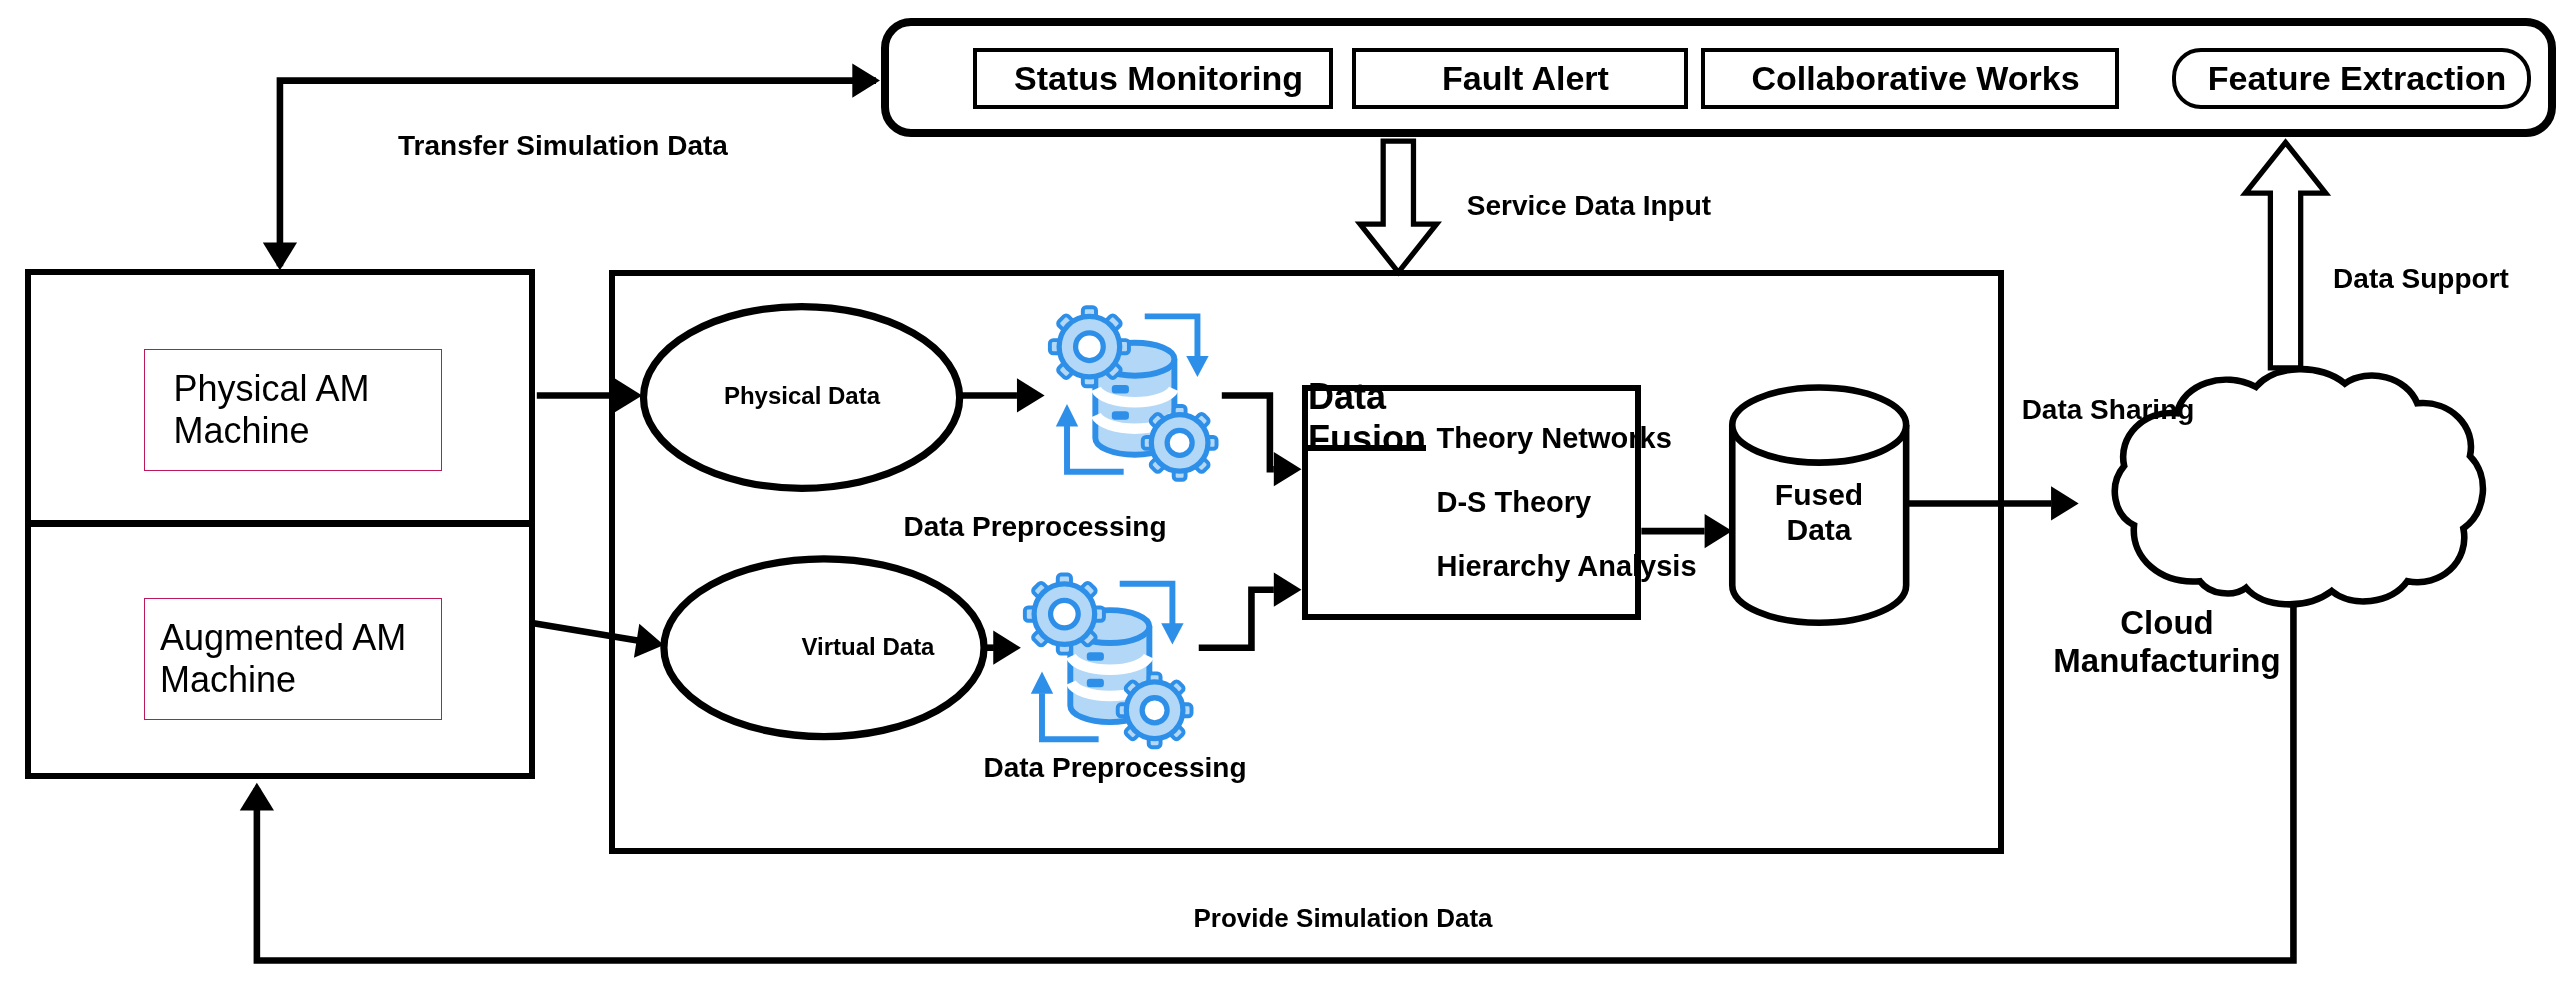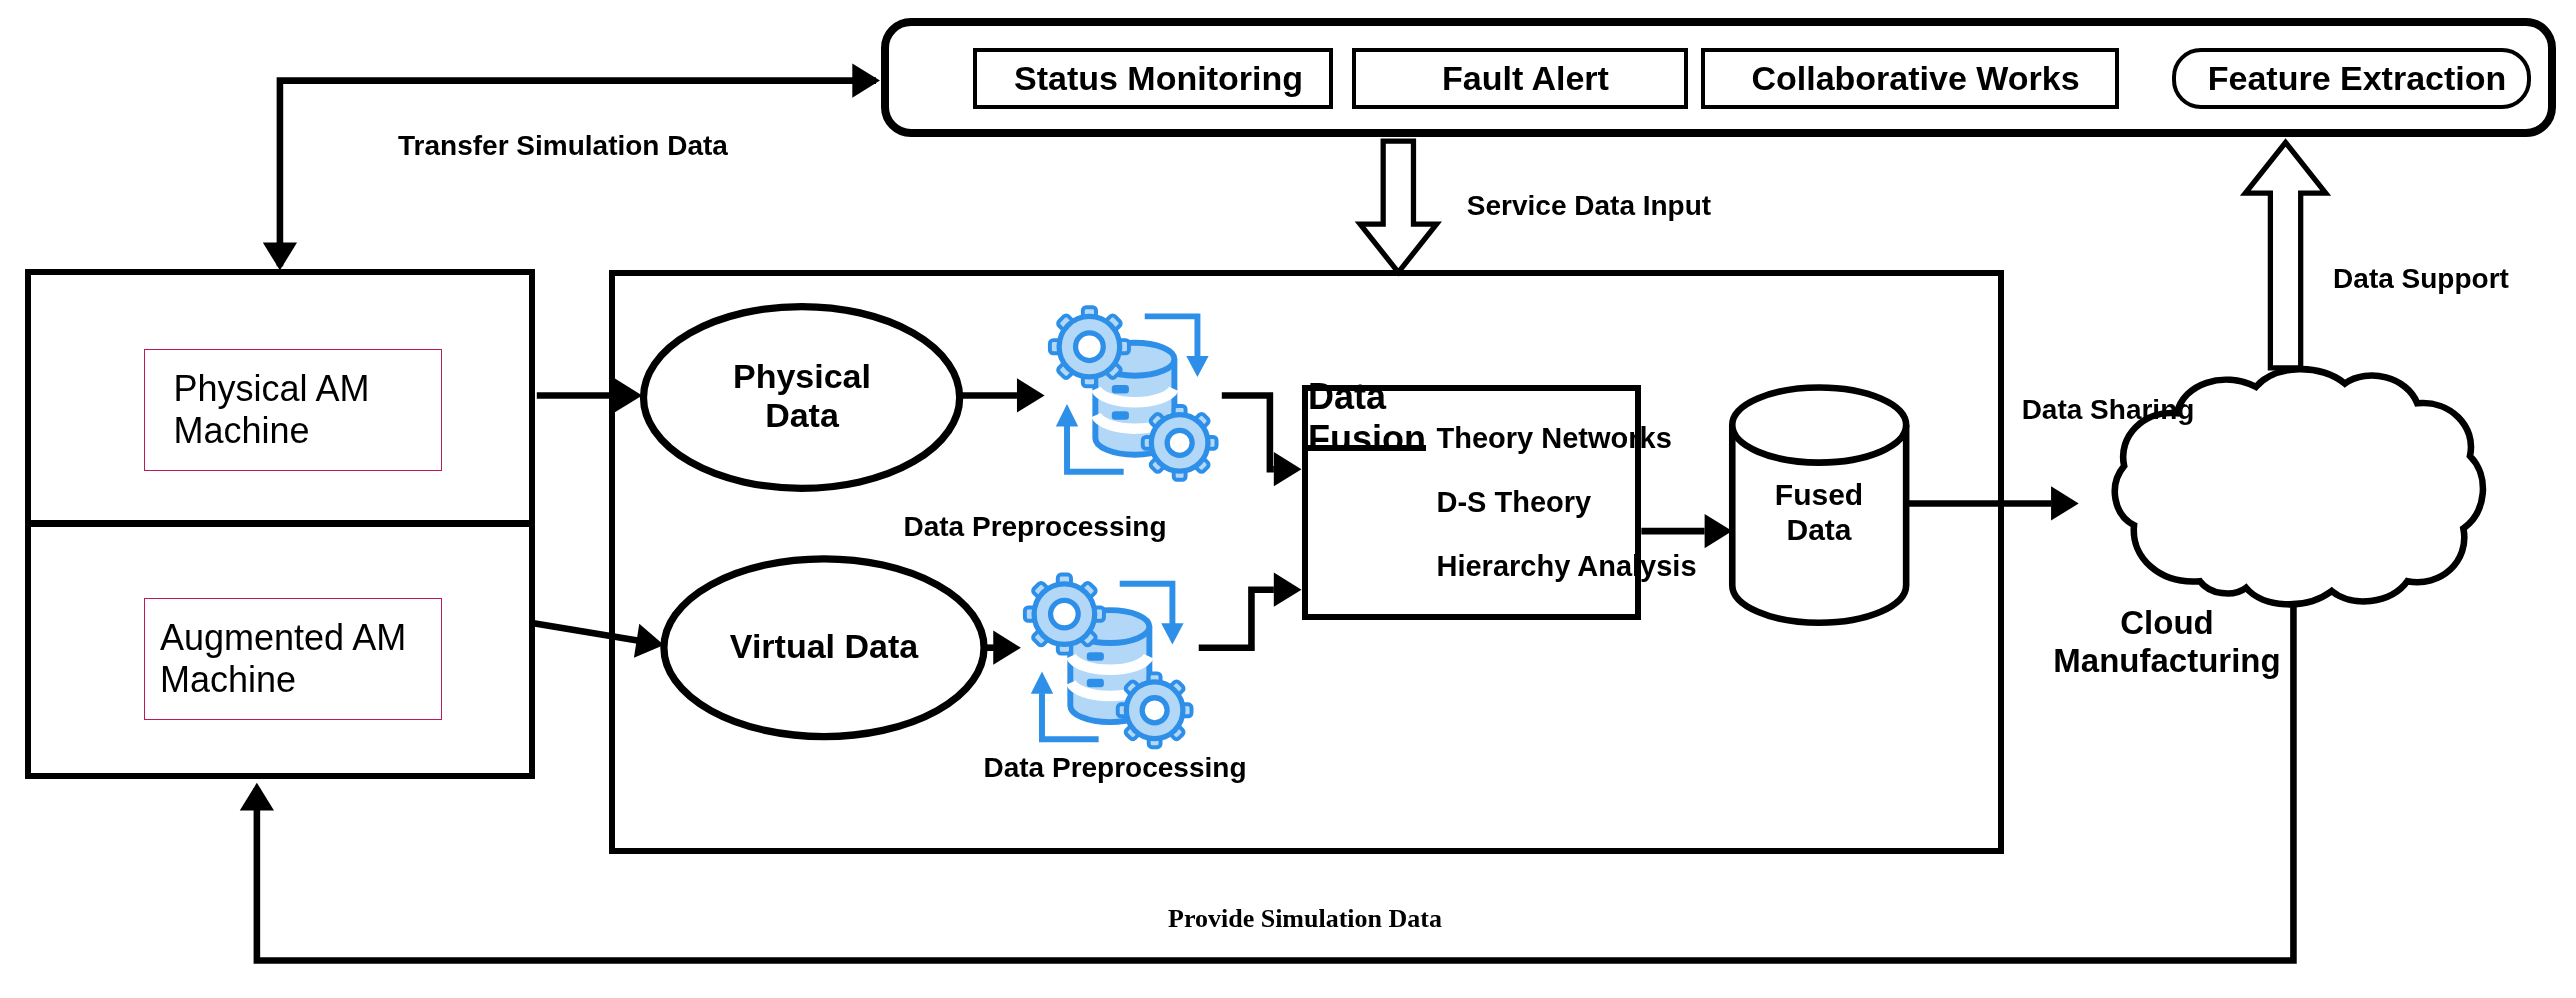--- a/index.html
+++ b/index.html
@@ -23,21 +23,21 @@
   .machine-box{left:144px;width:298px;height:122px;border:1px solid #be185d;background:#fff;
                font-size:36px;font-weight:normal;line-height:1.18;z-index:3;}
   
   .mid-box{left:609px;top:270px;width:1395px;height:584px;border:6.6px solid #000;background:transparent;}
   
   .fusion{left:1302px;top:385px;width:339px;height:235px;border:6.6px solid #000;background:#fff;display:flex;flex-direction:row;}
   .fusion-head{height:54px;border-bottom:6.6px solid #000;display:flex;align-items:center;justify-content:center;
                font-weight:bold;font-size:36px;}
   .fusion-items{flex:1;display:flex;flex-direction:column;justify-content:space-evenly;padding-left:10.5px;}
   .fusion-item{font-weight:bold;font-size:29px;white-space:nowrap;}
-  .f42{font-size:28px;} .f40{font-size:26px;} .f46{font-size:30px;} .f50{font-size:33px;} .f52{font-size:34px;}
+  .f42{font-size:28px;} .f40{font-size:26px;} .f46{font-size:30px;} .f50{font-size:33px;} .f52{font-size:24px;}
 </style>
 </head>
 <body>
 
 <div id="stage">
 
   <svg id="wires" width="2576" height="999" viewBox="0 0 3911 1516">
     <defs>
       <g id="pp-icon">
 
@@ -172,26 +172,26 @@
   <div class="abs fusion z2">
     <div class="fusion-head">Data Fusion</div>
     <div class="fusion-items">
       <div class="fusion-item">Theory Networks</div>
       <div class="fusion-item">D-S Theory</div>
       <div class="fusion-item">Hierarchy Analysis</div>
     </div>
   </div>
 
   <div class="lbl wrap f52" style="left:802px;top:396px;width:165px;">Physical Data</div>
-  <div class="lbl f52" style="left:824px;top:647px;">Virtual Data</div>
+  <div class="lbl f52" style="left:868px;top:647px;">Virtual Data</div>
   <div class="lbl wrap f46" style="left:1819px;top:512px;width:132px;">Fused Data</div>
   <div class="lbl wrap f50" style="left:2167px;top:642px;width:283px;">Cloud Manufacturing</div>
 
   <div class="lbl f42" style="left:563px;top:146px;">Transfer Simulation Data</div>
   <div class="lbl f42" style="left:1589px;top:206px;">Service Data Input</div>
   <div class="lbl f42" style="left:2108px;top:410px;">Data Sharing</div>
   <div class="lbl f42" style="left:2421px;top:279px;">Data Support</div>
-  <div class="lbl f40" style="left:1305px;top:919px;font-family:Liberation Serif, serif;">Provide Simulation Data</div>
+  <div class="lbl f40" style="left:1343px;top:919px;">Provide Simulation Data</div>
   <div class="lbl f42" style="left:1035px;top:527px;">Data Preprocessing</div>
   <div class="lbl f42" style="left:1115px;top:768px;">Data Preprocessing</div>
 
 </div>
 
 
 </body></html>

